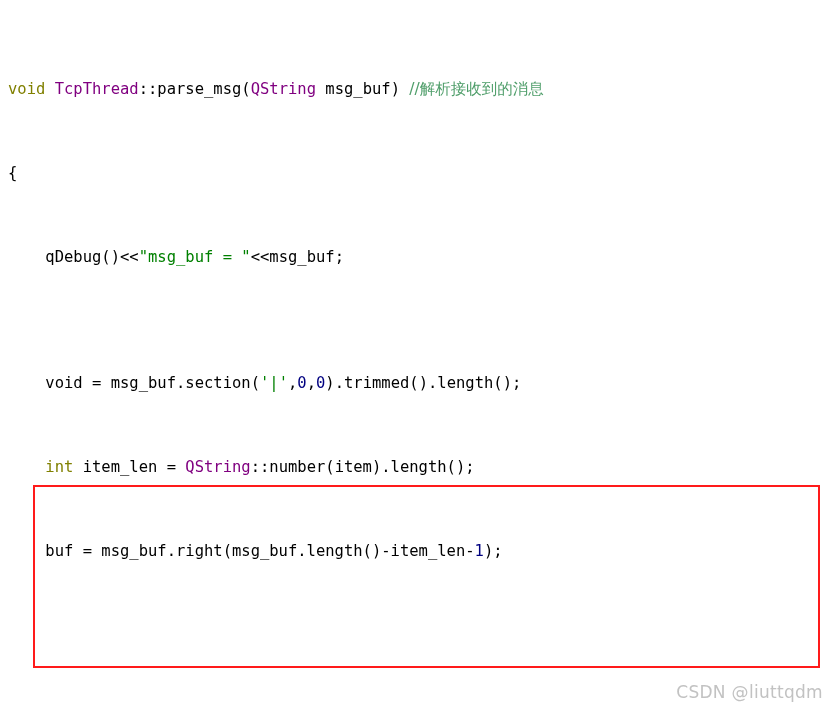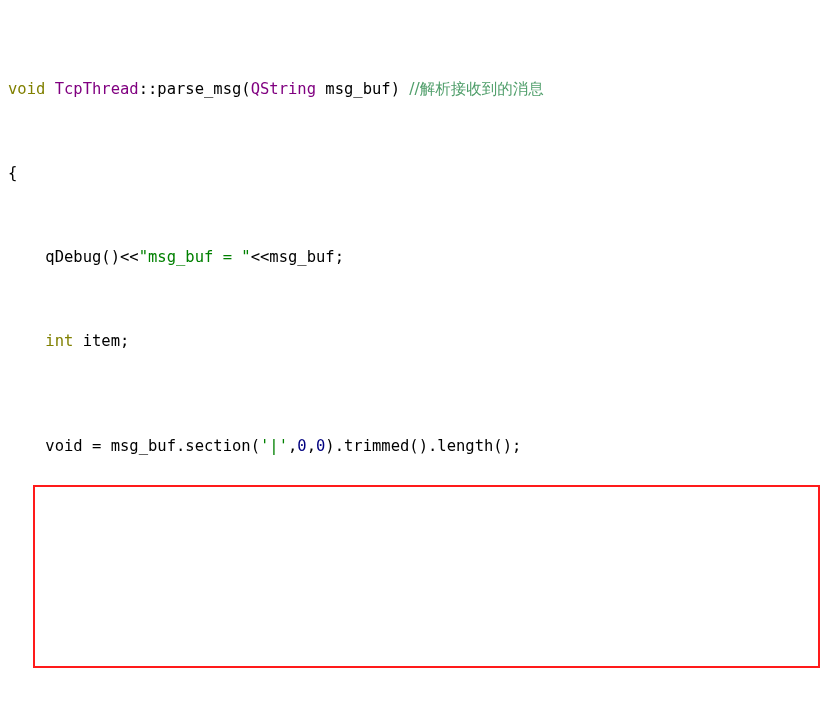--- a/index.html
+++ b/index.html
@@ -80,26 +80,27 @@
 <div id="code-editor">
 
   <div id="code-block">
 
     <span class="ln"><span class="kw">void</span><span class="pln"> </span><span class="typ">TcpThread</span><span class="pln">::</span><span class="pln">parse_msg</span><span class="pln">(</span><span class="typ">QString</span><span class="pln"> msg_buf) </span><span class="cmt cmt-cn">//解析接收到的消息</span></span>
 
     <span class="ln"><span class="pln">{</span></span>
 
     <span class="ln"><span class="pln">    qDebug()&lt;&lt;</span><span class="str">"msg_buf = "</span><span class="pln">&lt;&lt;msg_buf;</span></span>
 
-    <span class="ln"><span class="pln">    </span><span class="kw">int</span><span class="pln"> item;</span></span>
 
 
     <span class="ln"><span class="pln">    void = msg_buf.section(</span><span class="str">'|'</span><span class="pln">,</span><span class="num">0</span><span class="pln">,</span><span class="num">0</span><span class="pln">).trimmed().length();</span></span>
 
+    <span class="ln"><span class="pln">    </span><span class="kw">int</span><span class="pln"> item_len = </span><span class="typ">QString</span><span class="pln">::number(item).length();</span></span>
 
+    <span class="ln"><span class="pln">    buf = msg_buf.right(msg_buf.length()-item_len-</span><span class="num">1</span><span class="pln">);</span></span>
 
     
 
     
 
     
 
     
 
     
@@ -143,14 +144,15 @@
     
 
     
 
     
 
   </div>
 
   <div id="highlight-box" style="border-color: rgb(255, 26, 26);"></div>
 
+  <div id="watermark" style="color: rgb(194, 194, 194);">CSDN @liuttqdm</div>
 
 </div>
 
 </body></html>

